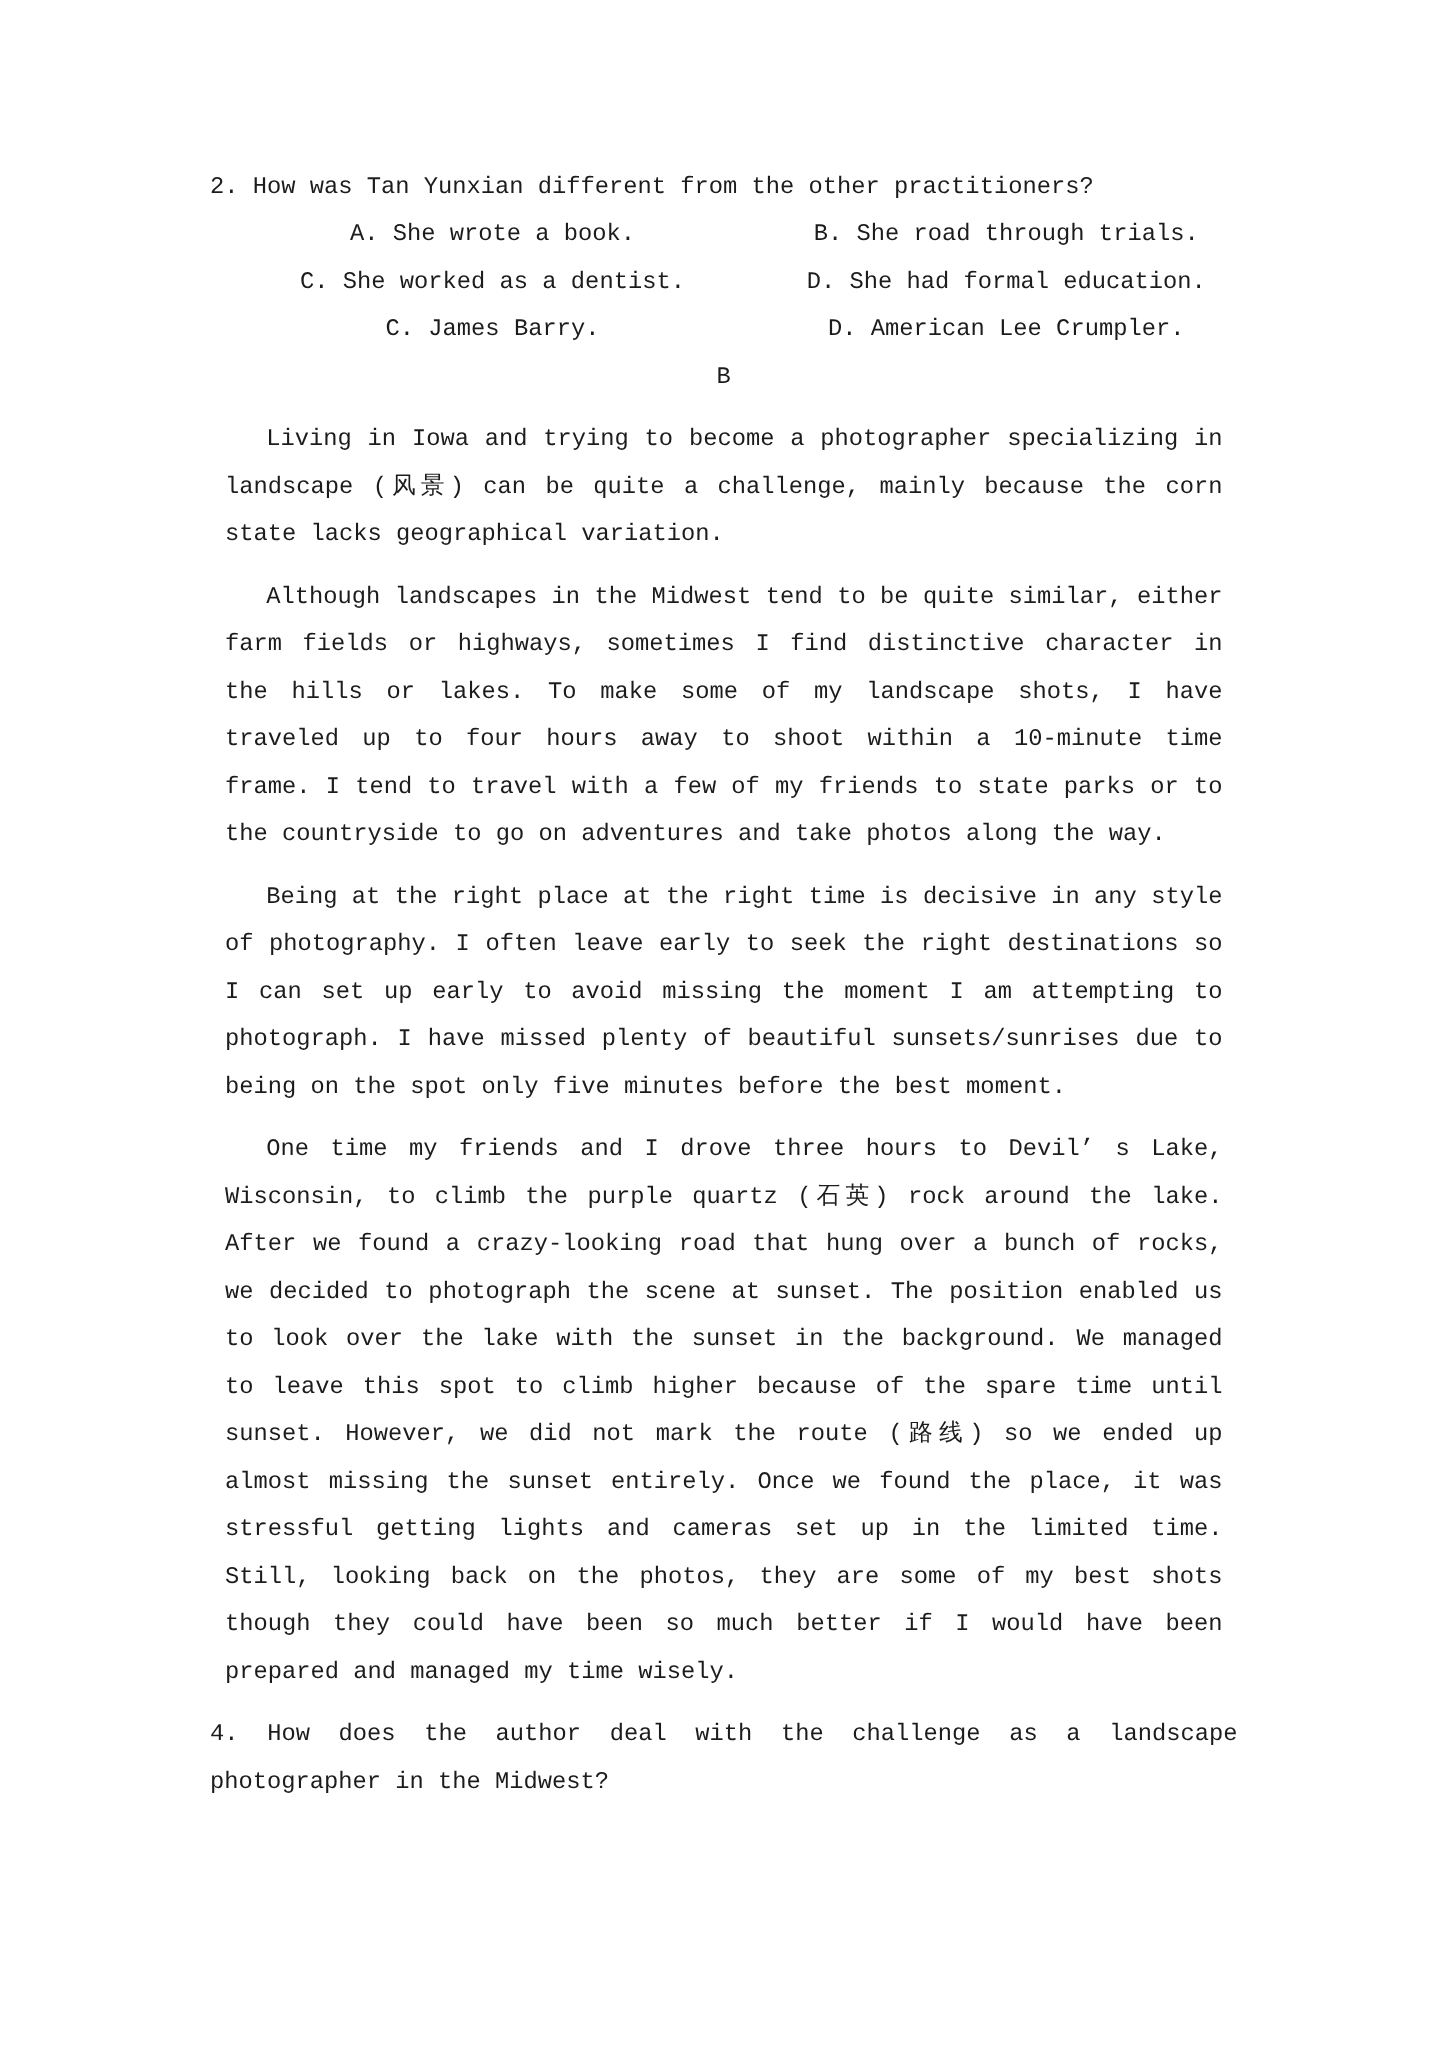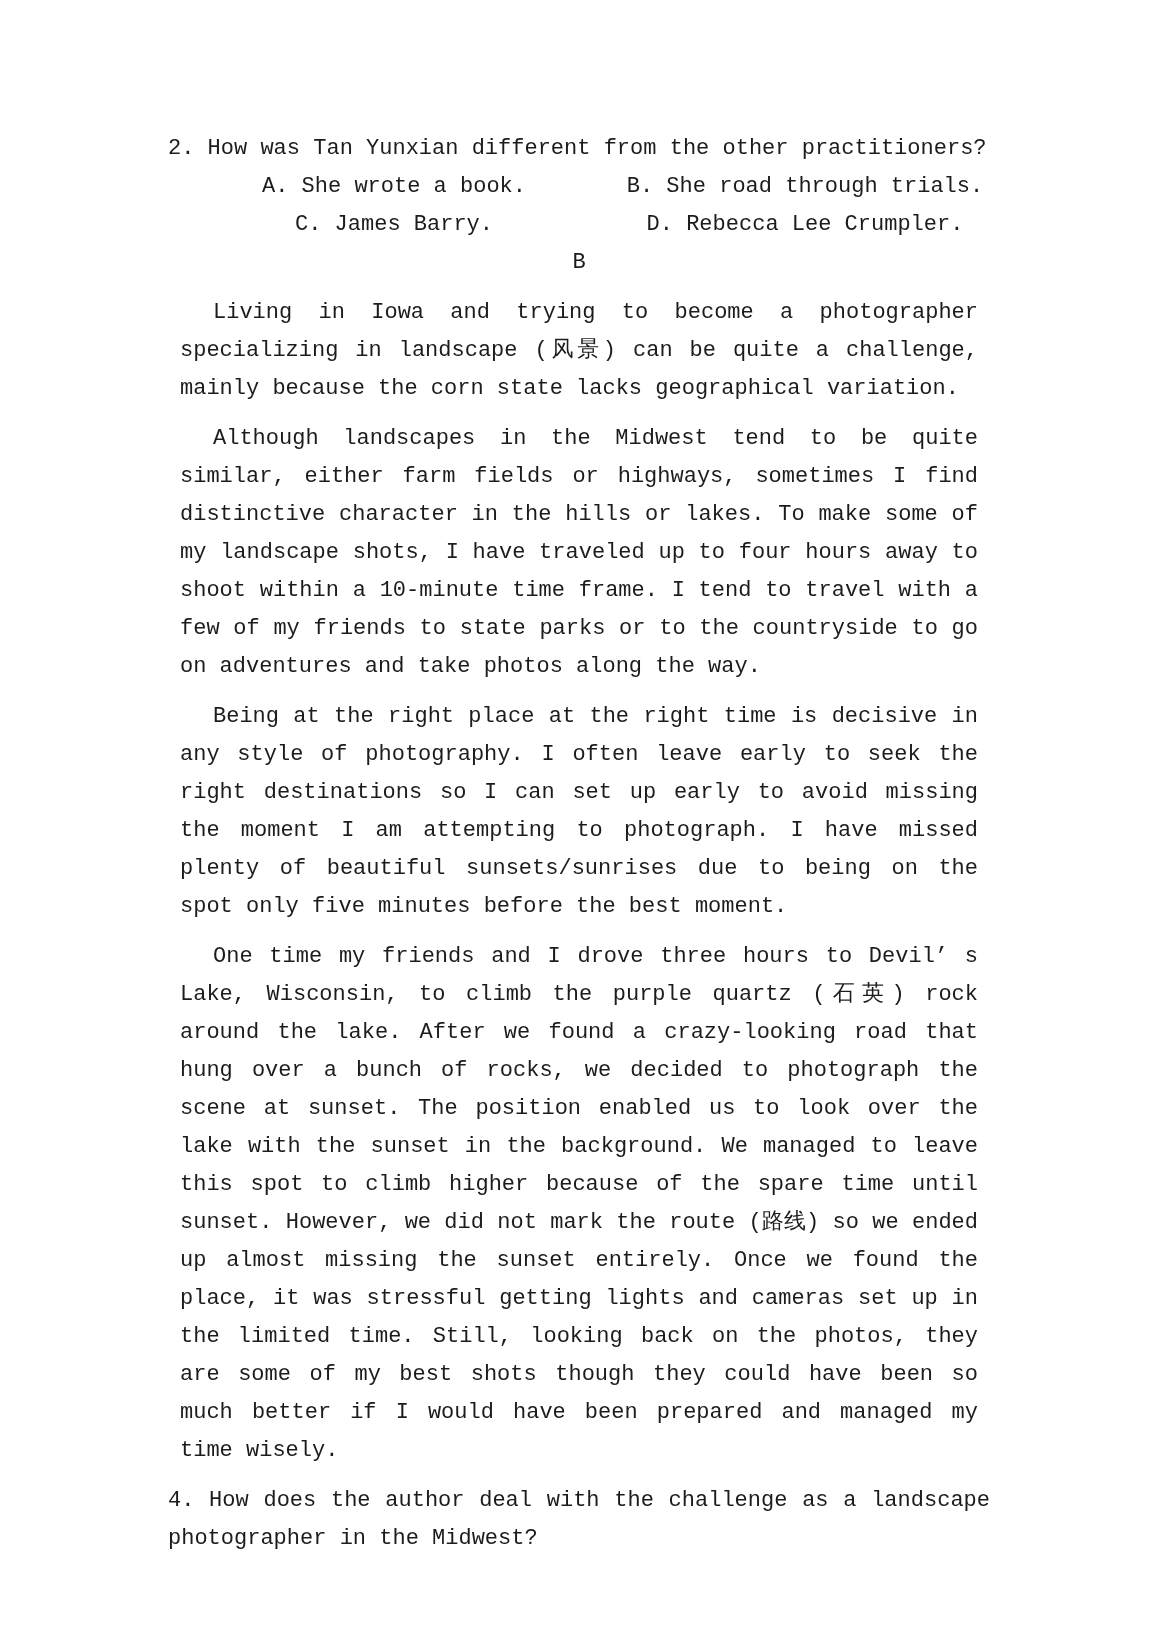--- a/index.html
+++ b/index.html
@@ -9,21 +9,21 @@
   }
   .page {
     position: relative;
     width: 1158px;
     height: 1638px;
     margin: 0 auto;
     background: #ffffff;
     box-sizing: border-box;
     padding: 130px 168px 0 168px;
     font-family: "Liberation Mono", "DejaVu Sans Mono", monospace;
-    font-size: 22px;
+    font-size: 19px;
     line-height: 38px;
     color: #1c1c1c;
     overflow: hidden;
   }
   .q-line {
     margin: 0;
     white-space: normal;
   }
   .opt-row {
     display: flex;
@@ -55,25 +55,29 @@
 <body>
 
 <div class="page">
 
   <p class="q-line">2. How was Tan Yunxian different from the other practitioners?</p>
 
   <div class="opt-row">
     <span class="opt-left">A. She wrote a book.</span>
     <span class="opt-right">B. She road through trials.</span>
   </div>
+  <div class="opt-row">
+    <span class="opt-left">C. She worked as a dentist.</span>
+    <span class="opt-right">D. She had formal education.</span>
+  </div>
 
 
   <div class="opt-row">
     <span class="opt-left">C. James Barry.</span>
-    <span class="opt-right">D. Rebecca Lee Crumpler.</span>
+    <span class="opt-right">D. American Lee Crumpler.</span>
   </div>
 
   <p class="section-label">B</p>
 
   <p class="para">Living in Iowa and trying to become a photographer specializing in landscape (风景) can be quite a challenge, mainly because the corn state lacks geographical variation.</p>
   <p class="para">Although landscapes in the Midwest tend to be quite similar, either farm fields or highways, sometimes I find distinctive character in the hills or lakes. To make some of my landscape shots, I have traveled up to four hours away to shoot within a 10-minute time frame. I tend to travel with a few of my friends to state parks or to the countryside to go on adventures and take photos along the way.</p>
   <p class="para">Being at the right place at the right time is decisive in any style of photography. I often leave early to seek the right destinations so I can set up early to avoid missing the moment I am attempting to photograph. I have missed plenty of beautiful sunsets/sunrises due to being on the spot only five minutes before the best moment.</p>
   <p class="para">One time my friends and I drove three hours to Devil’ s Lake, Wisconsin, to climb the purple quartz (石英) rock around the lake. After we found a crazy-looking road that hung over a bunch of rocks, we decided to photograph the scene at sunset. The position enabled us to look over the lake with the sunset in the background. We managed to leave this spot to climb higher because of the spare time until sunset. However, we did not mark the route (路线) so we ended up almost missing the sunset entirely. Once we found the place, it was stressful getting lights and cameras set up in the limited time. Still, looking back on the photos, they are some of my best shots though they could have been so much better if I would have been prepared and managed my time wisely.</p>
 
   <p class="q4-prompt">4. How does the author deal with the challenge as a landscape photographer in the Midwest?</p>

